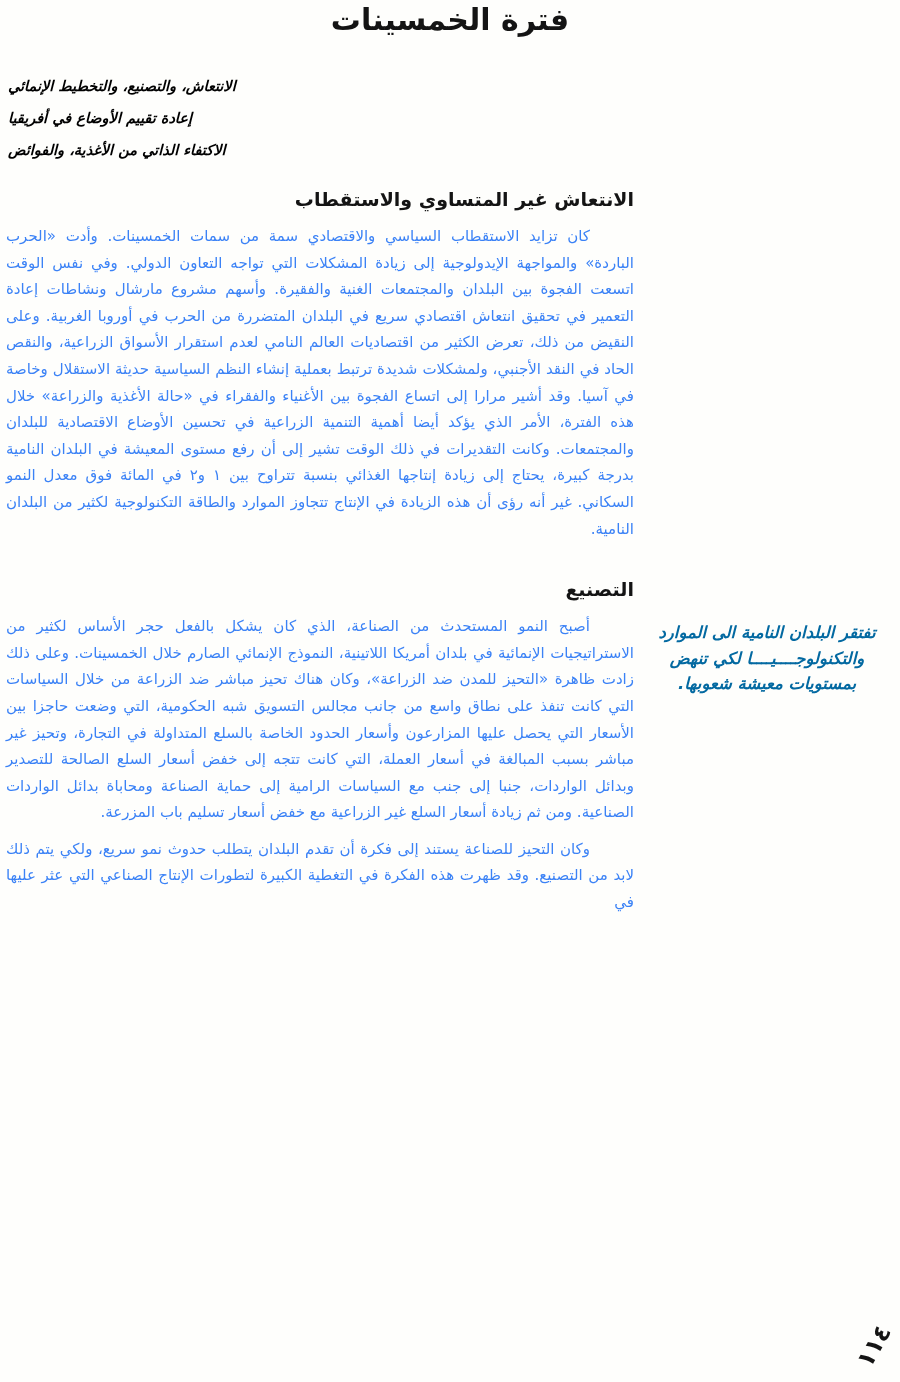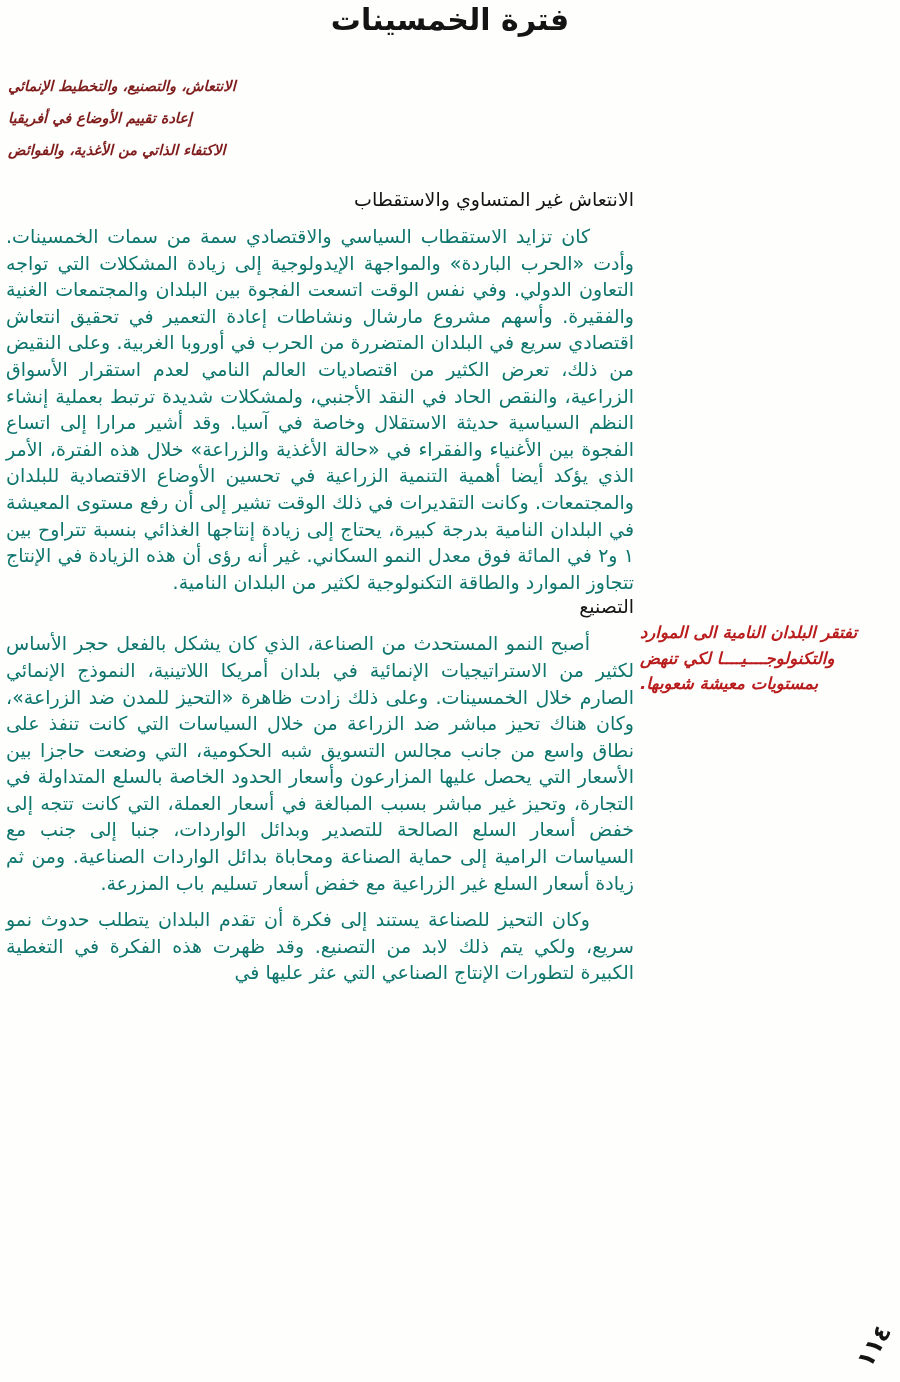--- a/index.html
+++ b/index.html
@@ -29,54 +29,54 @@
   .subtitles {
     position:absolute;
     top:70px; left:8px;
     width:345px;
     direction:rtl;
     text-align:left;
     font-style:italic;
     font-weight:bold;
     font-size:14.5px;
     line-height:32px;
-    color:#7f1d1d;
+    color:#000000;
   }
   .main-col {
     position:absolute;
     top:188px; left:6px;
     width:628px;
     direction:rtl;
   }
   .section-heading {
     font-size:19px;
-    font-weight:normal;
+    font-weight:bold;
     text-align:right;
     margin-bottom:13px;
   }
-  .section-heading.second { }
+  .section-heading.second { margin-top:36px; }
   .main-col p {
-    font-size:19px;
+    font-size:15px;
     line-height:26.6px;
     text-align:justify;
     text-indent:44px;
-    color:#0f766e;
+    color:#3b82f6;
   }
   .main-col p + p { margin-top:10px; }
   .margin-note {
     position:absolute;
     top:620px; left:640px;
     width:254px;
     direction:rtl;
-    text-align:left;
+    text-align:center;
     font-weight:bold;
     font-style:italic;
     font-size:16.5px;
     line-height:25.5px;
-    color:#b91c1c;
+    color:#0369a1;
   }
   .page-number {
     position:absolute;
     left:852px; top:1332px;
     font-size:24px;
     font-weight:bold;
     direction:rtl;
     transform:rotate(-60deg);
     transform-origin:center center;
   }

